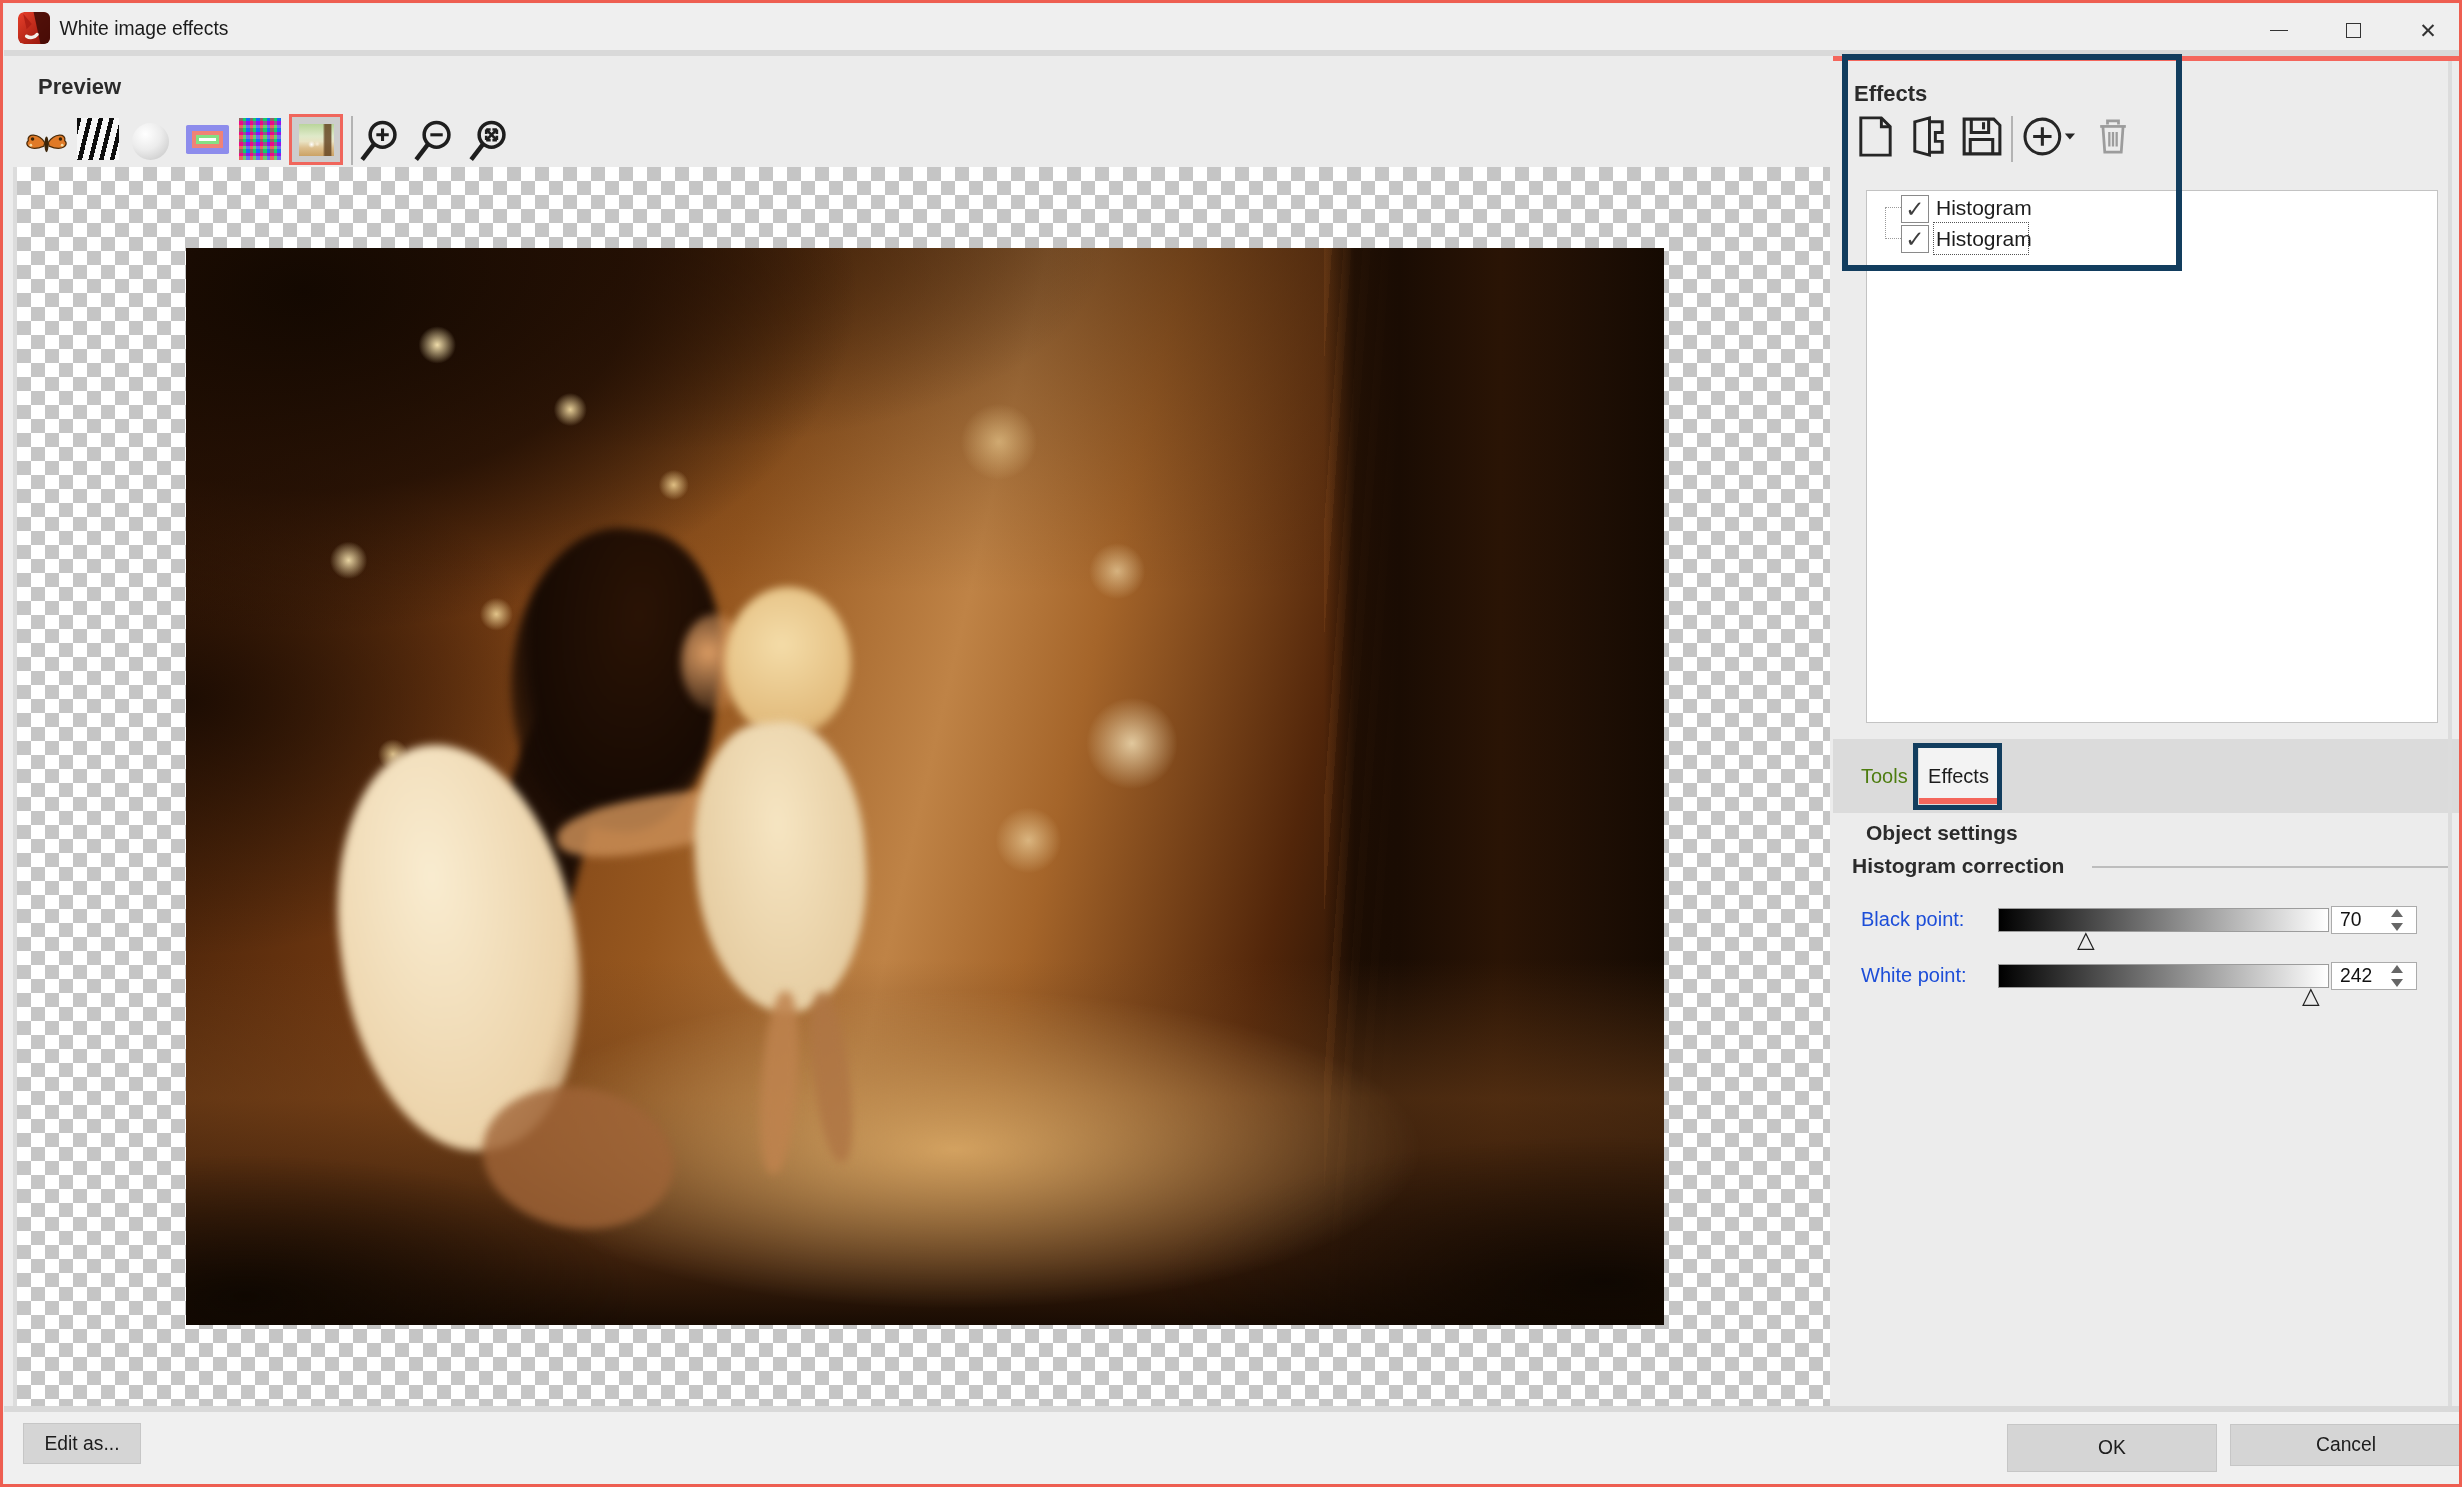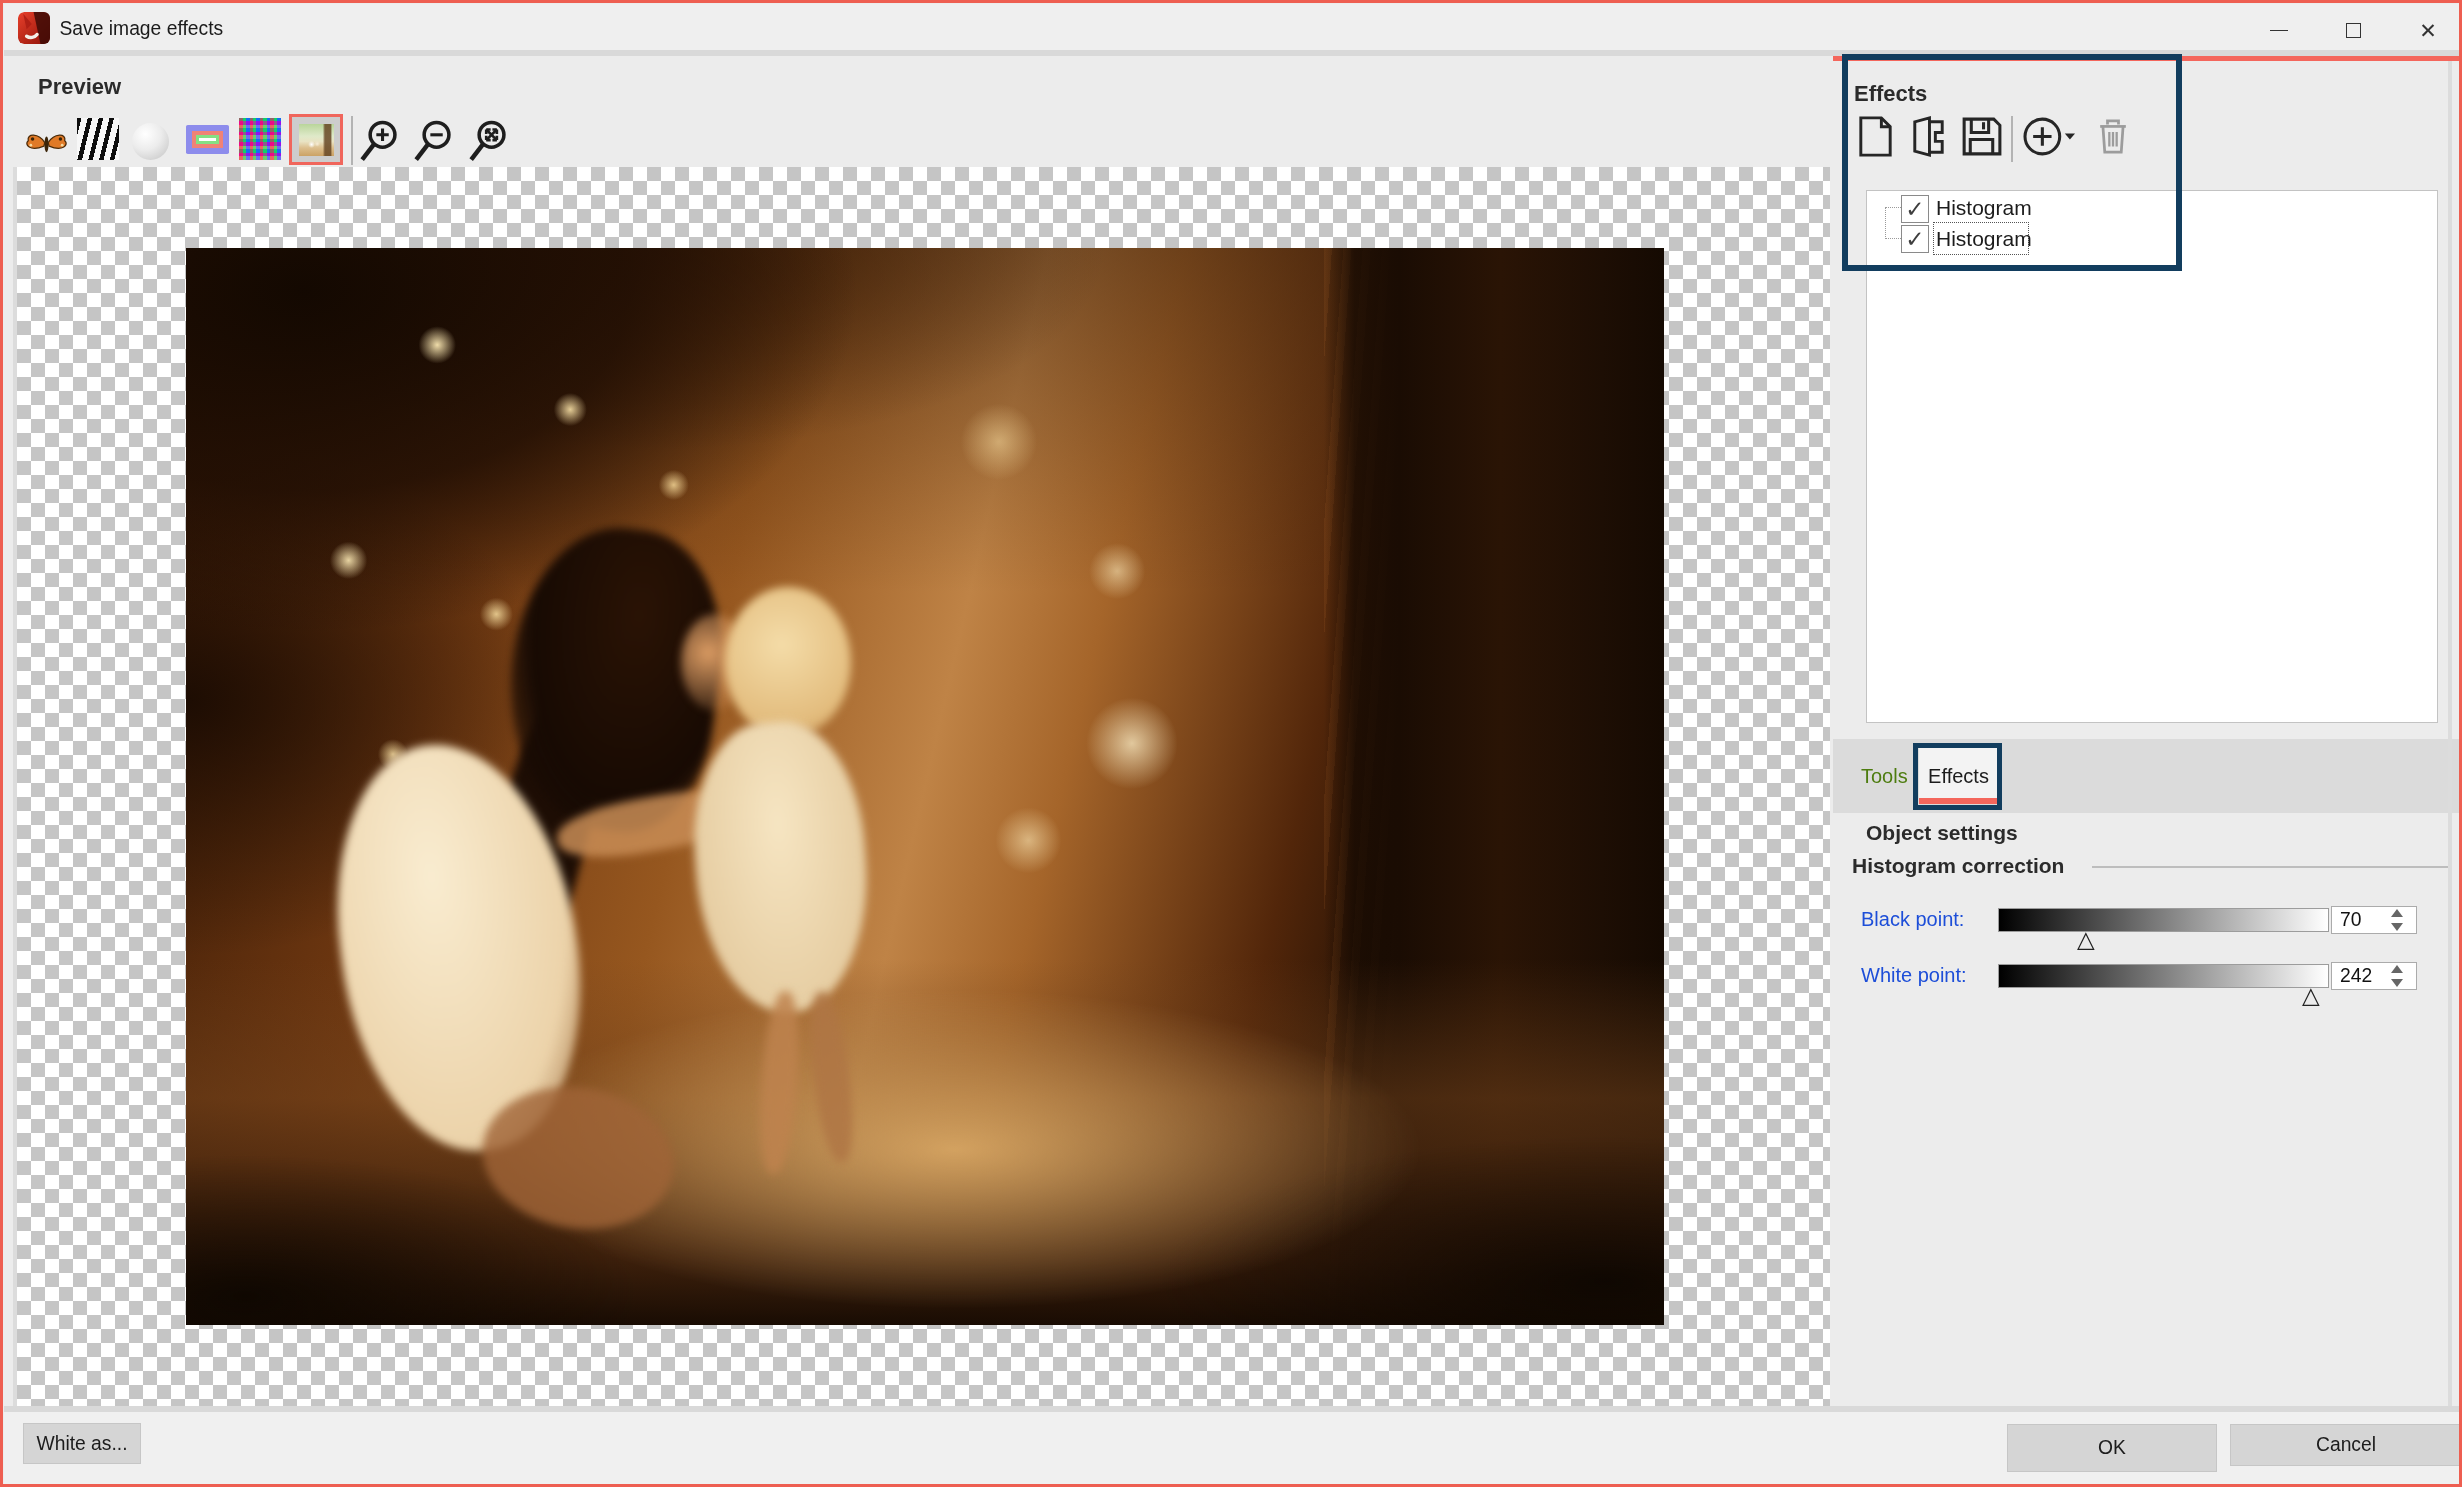--- a/index.html
+++ b/index.html
@@ -156,21 +156,21 @@
           <stop offset="0" stop-color="#e8402b"></stop>
               <stop offset="1" stop-color="#8e1208"></stop>
         </linearGradient>
           </defs>
         <rect x="0" y="0" width="37" height="37" rx="7" fill="url(#ag)"></rect>
         <path d="M18 0 L37 0 L37 37 L26 37 Z" fill="#3c0a06" opacity="0.85"></path>
         <path d="M6 2 L16 14 L10 20 Z" fill="#b02015"></path>
         <path d="M10 28 a9 9 0 0 0 12 -2" fill="none" stroke="#f3efe8" stroke-width="4" stroke-linecap="round"></path>
       </svg>
     </div>
-    <span class="abs win-title">Save image effects</span>
+    <span class="abs win-title">White image effects</span>
     <div class="abs winbtn" style="left:2245px">
         <div class="min-glyph"></div>
       </div>
     <div class="abs winbtn" style="left:2319px">
         <div class="max-glyph"></div>
       </div>
     <div class="abs winbtn" style="left:2394px">
         <span class="close-glyph">✕</span>
       </div>
   </div>
@@ -335,19 +335,19 @@
     <div class="spin-ctl">
       <div class="spin-up"></div>
       <div class="spin-down"></div>
     </div>
   </div>
 
   <div class="abs panel-edge-line"></div>
 
   <div class="abs h-divider-bottom"></div>
   <div class="abs footer"></div>
-  <div class="abs btn btn-saveas">White as...</div>
+  <div class="abs btn btn-saveas">Edit as...</div>
   <div class="abs btn btn-ok">OK</div>
   <div class="abs btn btn-cancel">Cancel</div>
 
   <div class="win-border"></div>
 </div>
 
 
 </body></html>

